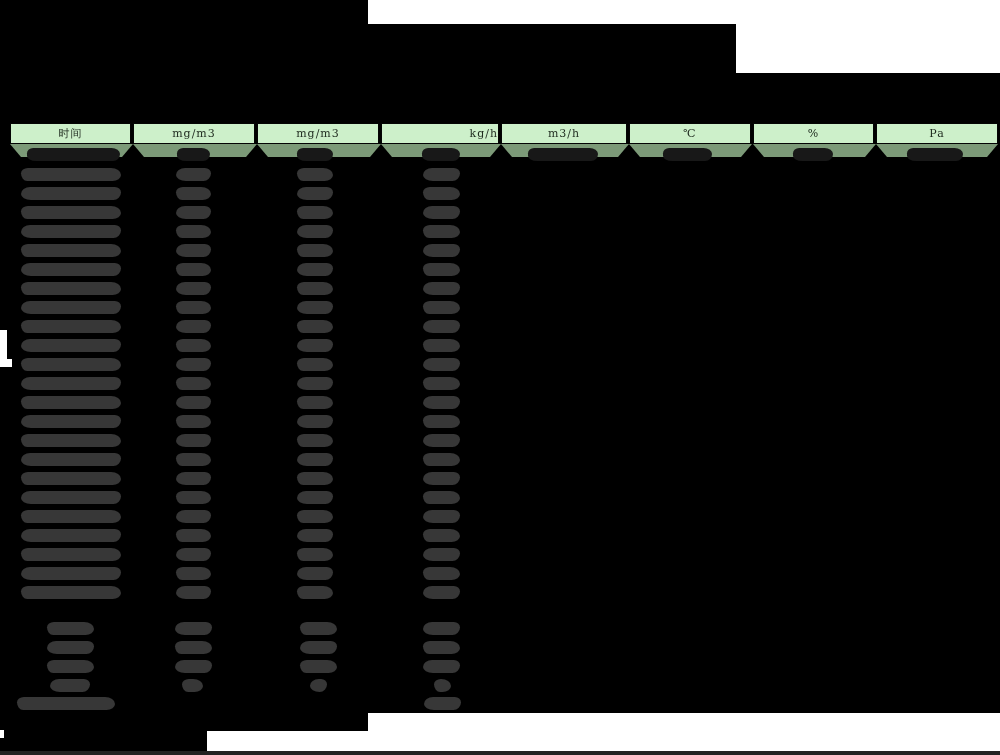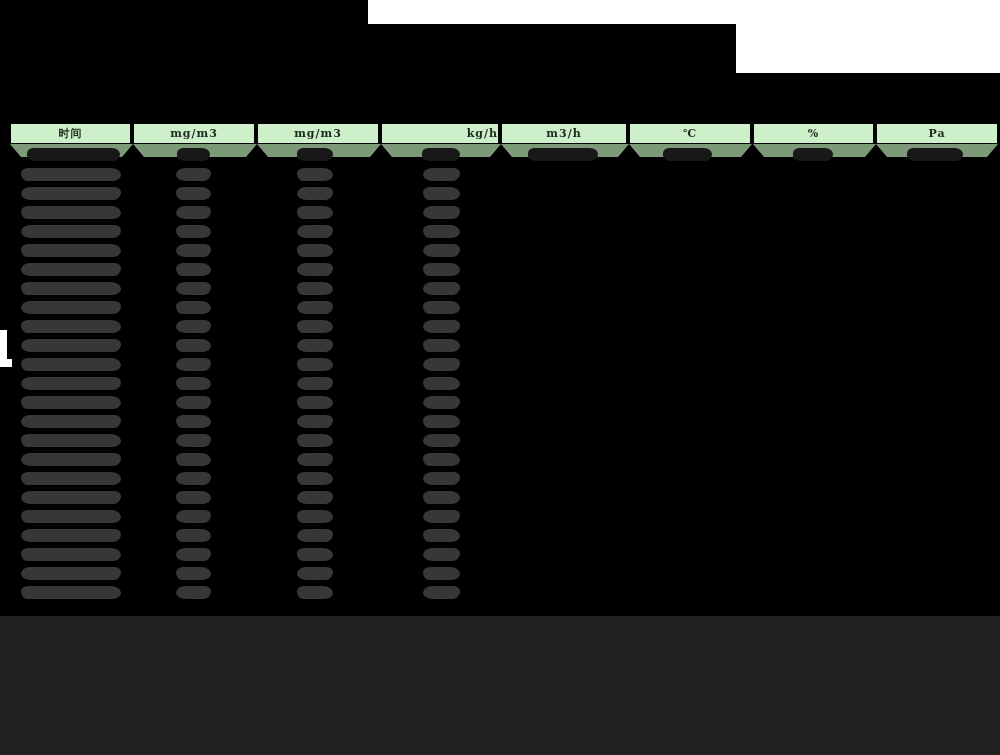--- a/index.html
+++ b/index.html
@@ -1,22 +1,21 @@
 <!DOCTYPE html>
 <html style="--page-bg: #000000; --blank-bg: #ffffff; --header-bg: #cdf0ca; --band-bg: #7c9a78; --blob-dark: #373737;"><head>
 <meta charset="utf-8">
 <title>Redacted monitoring report</title>
 <style>
   html,body{margin:0;padding:0;background:#222;}
   .stage{
-    position:relative;width:1000px;height:616px;
+    position:relative;width:1000px;height:751px;
     background:var(--page-bg,#000);
     overflow:hidden;
     font-family:"DejaVu Serif", serif;
-    font-weight:bold;
   }
   .white{position:absolute;background:var(--blank-bg,#fff);}
   .w-top{left:368px;top:0;width:632px;height:24px;}
   .w-topright{left:736px;top:24px;width:264px;height:49px;}
   .w-leftnotch{left:0;top:330px;width:7px;height:37px;}
   .w-leftnotch2{left:0;top:359px;width:12px;height:8px;}
   .w-bottomright{left:368px;top:713px;width:632px;height:42px;}
   .w-bottomcenter{left:207px;top:731px;width:161px;height:24px;}
   .w-bottomnotch{left:0;top:730px;width:4px;height:8px;}
 

